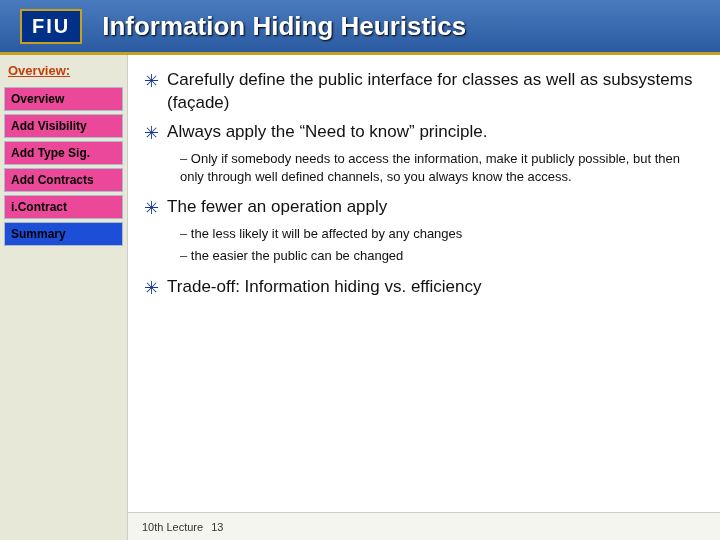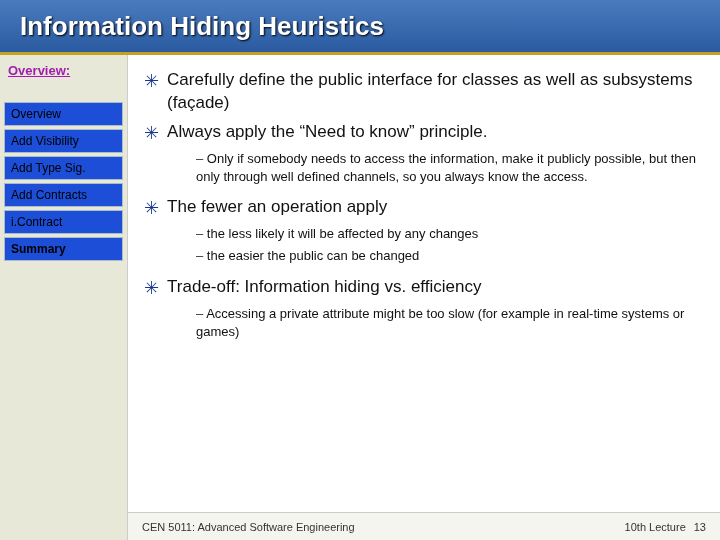--- a/index.html
+++ b/index.html
@@ -58,37 +58,38 @@
       width: 128px;
       background: #e8e8d8;
       border-right: 1px solid #ccc;
       padding: 8px 4px;
       flex-shrink: 0;
     }
 
     .sidebar-title {
       font-weight: bold;
       font-size: 13px;
-      color: #a21caf;
-      margin-bottom: 24px;
+      color: #c2410c;
+      margin-bottom: 9px;
       padding-left: 4px;
       text-decoration: underline;
     }
 
     .sidebar-item {
       display: block;
       width: 100%;
-      background: #1d4ed8;
+      background: #ec4899;
       border: 1px solid #aabbcc;
       padding: 4px 6px;
       font-size: 12px;
       color: #000;
       margin-bottom: 3px;
       cursor: pointer;
       text-align: left;
+      font-weight: bold;
     }
 
     .sidebar-item.active {
       background: #1d4ed8;
       font-weight: bold;
     }
 
     
     .content {
       flex: 1;
@@ -111,21 +112,21 @@
       flex-shrink: 0;
     }
 
     .bullet-text-large {
       font-size: 17px;
       color: #111;
       line-height: 1.35;
     }
 
     .sub-bullet {
-      margin-left: 52px;
+      margin-left: 36px;
       margin-bottom: 4px;
       font-size: 13px;
       color: #111;
       line-height: 1.4;
     }
 
     .sub-bullet::before {
       content: "– ";
       color: #333;
     }
@@ -153,20 +154,23 @@
 
     .footer-right {
       display: flex;
       gap: 8px;
     }
   </style>
 </head>
 <body>
 
 <div class="header">
+  <div class="logo-area">
+    <div class="fiu-logo">FIU</div>
+  </div>
   <div class="header-title">Information Hiding Heuristics</div>
 </div>
 
 <div class="main">
 
   <div class="sidebar">
     <div class="sidebar-title">Overview:</div>
     <button class="sidebar-item">Overview</button>
     <button class="sidebar-item">Add Visibility</button>
     <button class="sidebar-item">Add Type Sig.</button>
@@ -195,24 +199,22 @@
     </div>
 
     <div class="sub-bullet">the less likely it will be affected by any changes</div>
     <div class="sub-bullet">the easier the public can be changed</div>
 
     <div class="bullet-main section-gap">
       <span class="bullet-star">✳</span>
       <span class="bullet-text-large">Trade-off: Information hiding vs. efficiency</span>
     </div>
 
-    <div class="sub-bullet">Accessing a private attribute might be too slow (for example in real-time systems or games)</div>
 
   </div>
 </div>
 
 <div class="footer">
-  <span>CEN 5011: Advanced Software Engineering</span>
   <div class="footer-right">
     <span>10th Lecture</span>
     <span>13</span>
   </div>
 </div>
 
 </body></html>

